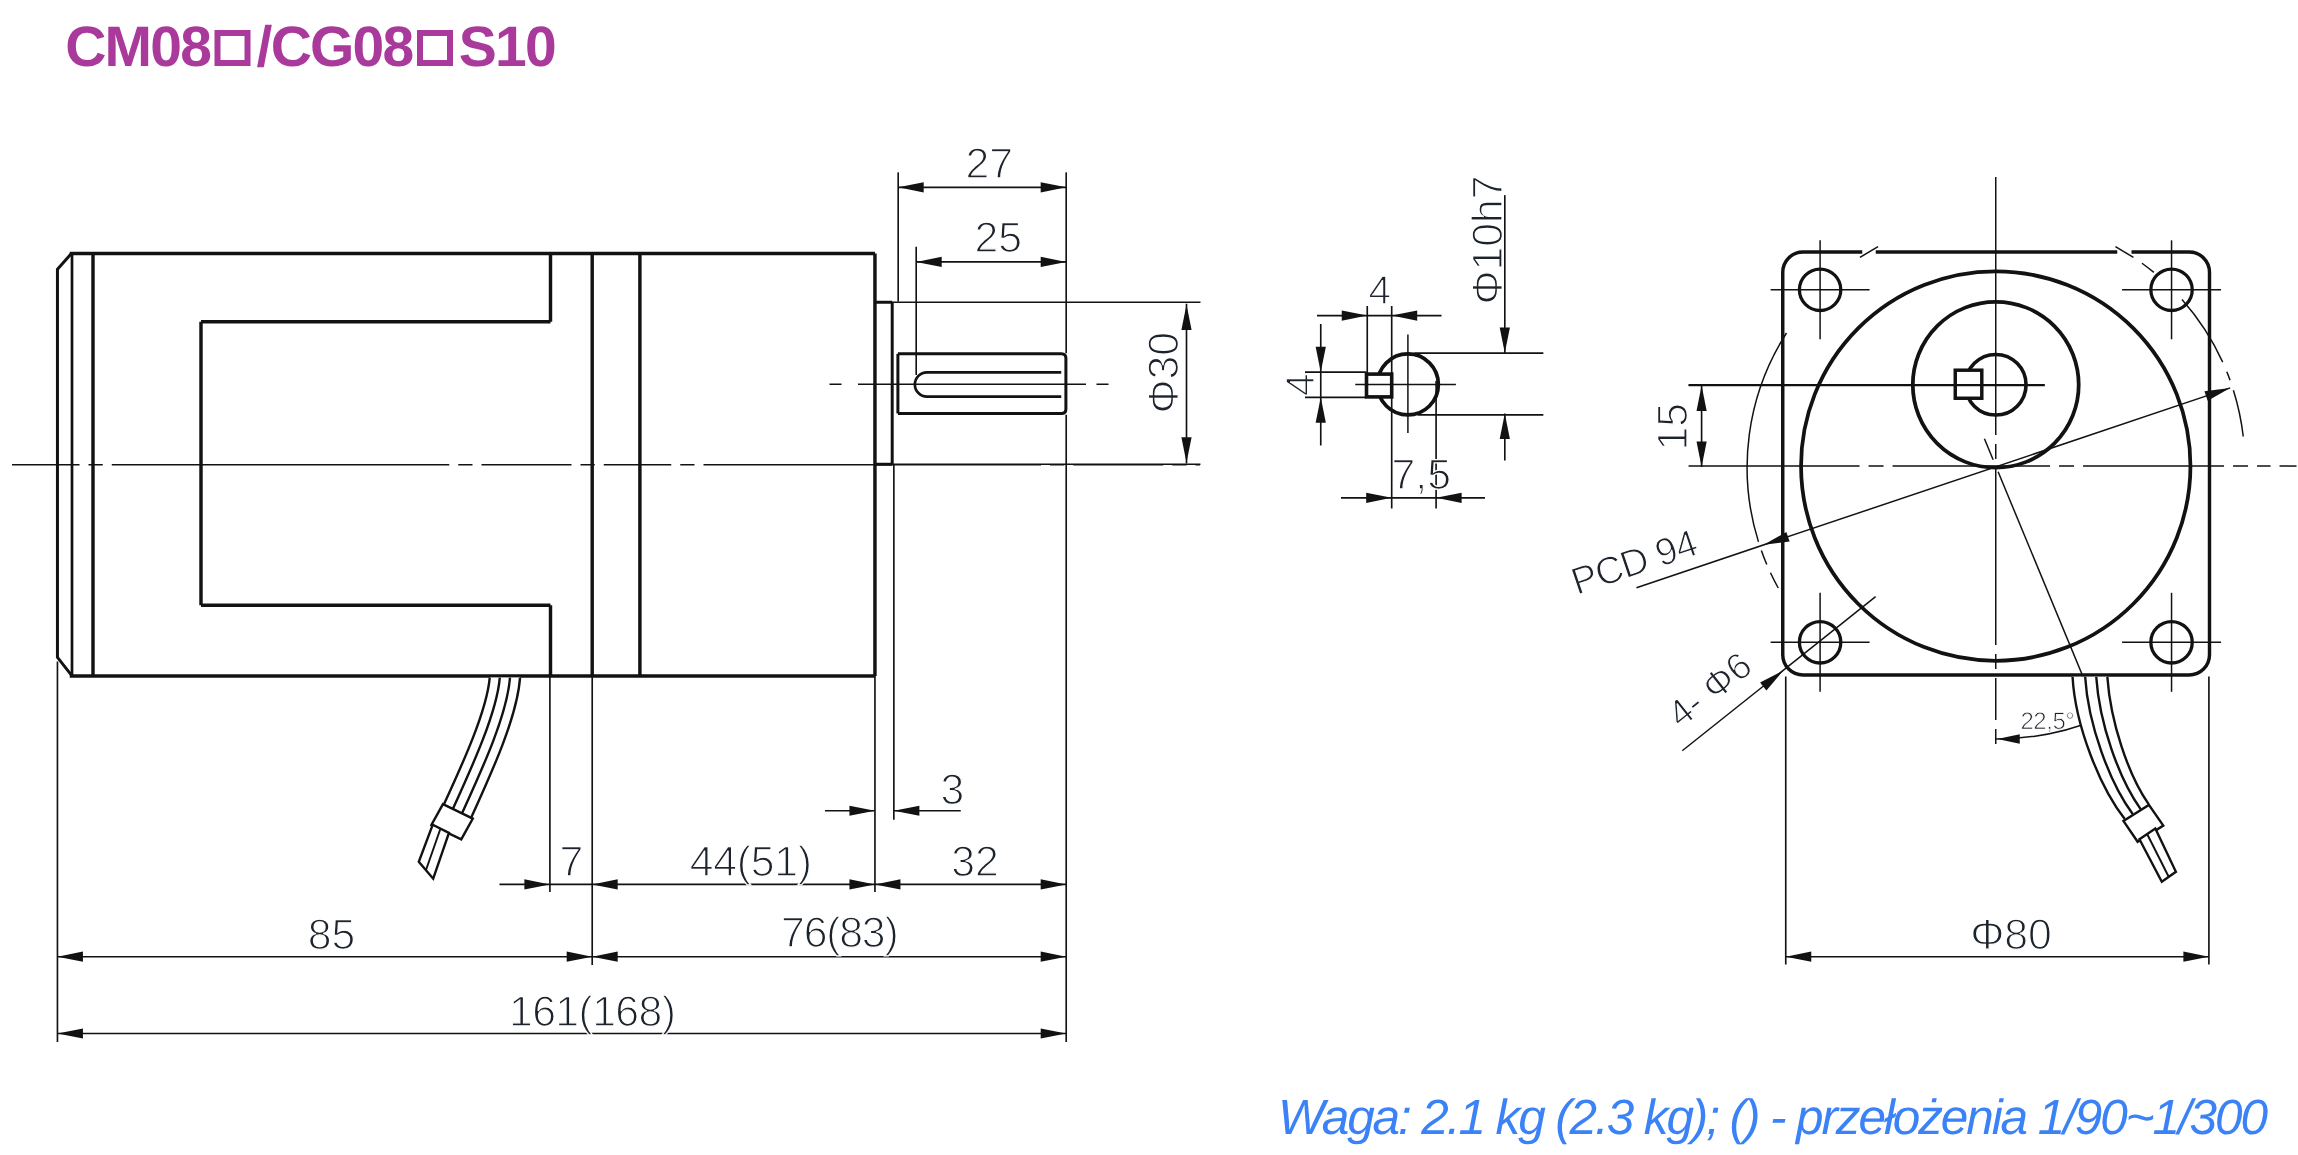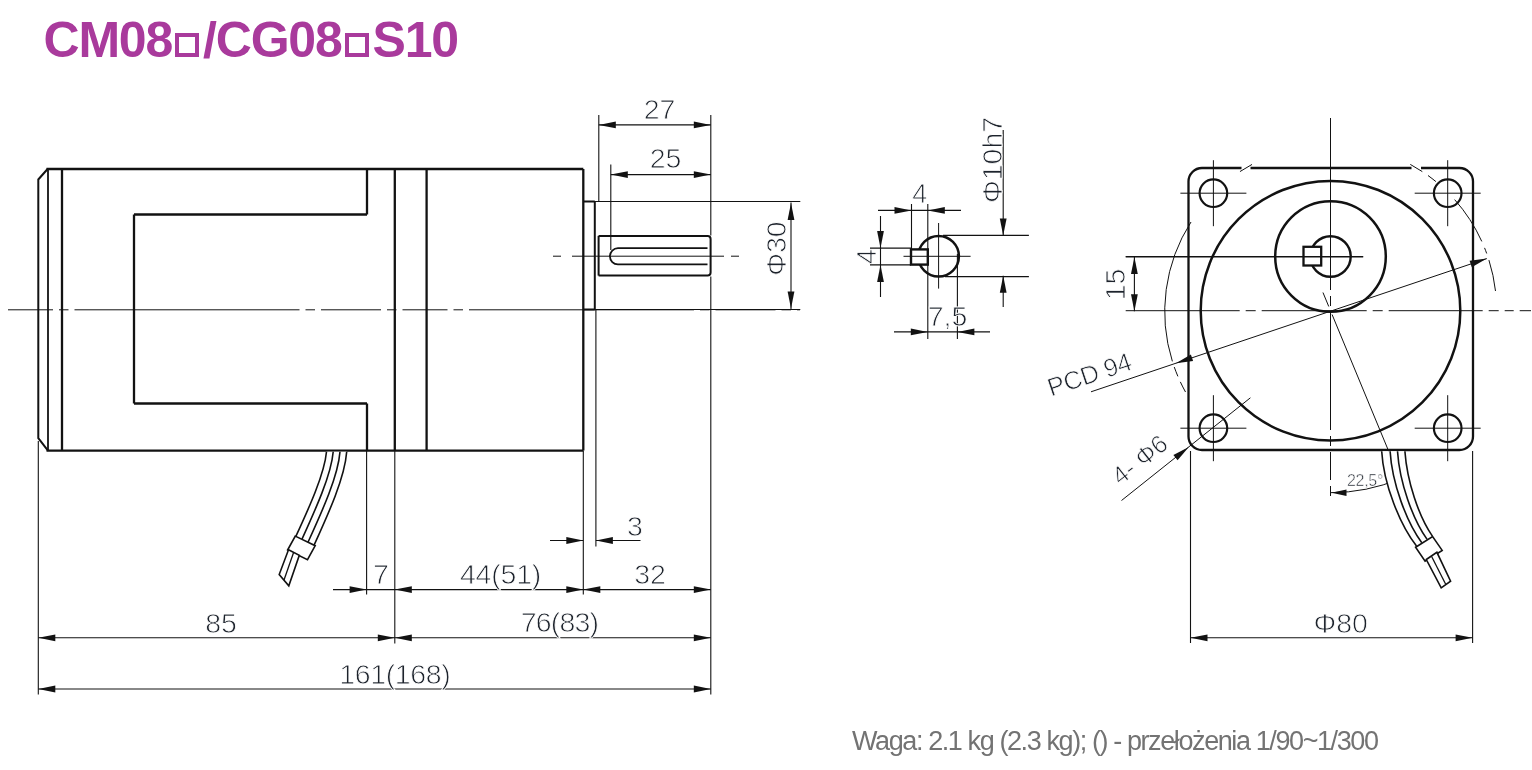--- a/index.html
+++ b/index.html
@@ -1,18 +1,18 @@
 <!DOCTYPE html>
 <html><head><meta charset="utf-8">
 <style>
 html,body{margin:0;padding:0;background:#ffffff;width:1532px;height:770px;overflow:hidden}
 #page{position:relative;width:1532px;height:770px;font-family:"Liberation Sans",sans-serif}
-#title{position:absolute;left:43.5px;top:11px;font-size:50px;font-weight:bold;color:#a93a9c;letter-spacing:-1.2px;white-space:nowrap}
+#title{position:absolute;left:43.5px;top:11px;font-size:38px;font-weight:bold;color:#a93a9c;letter-spacing:-1.2px;white-space:nowrap}
 .sq{display:inline-block;width:16px;height:16.5px;border:4px solid #a93a9c;margin:0 4px 0 3px}
-#waga{position:absolute;left:852px;top:726px;font-size:27px;color:#737373;letter-spacing:-1.4px;white-space:nowrap}
+#waga{position:absolute;left:852px;top:726px;font-size:33px;font-style:italic;color:#3b82f6;letter-spacing:-1.4px;white-space:nowrap}
 </style></head>
 <body>
 <div id="page">
 <svg width="1532" height="770" viewBox="0 0 1532 770" style="position:absolute;left:0;top:0">
 <path d="M 47.6 169.0 L 38.3 179.5 L 38.3 438.2 L 48.0 450.6" fill="none" stroke="#121212" stroke-width="2.0" stroke-linejoin="miter"></path>
 <line x1="48" y1="169.0" x2="48" y2="450.6" stroke="#121212" stroke-width="1.8" stroke-linecap="butt"></line>
 <line x1="62" y1="169.0" x2="62" y2="450.6" stroke="#121212" stroke-width="2.3" stroke-linecap="butt"></line>
 <line x1="46.5" y1="169.0" x2="583.3" y2="169.0" stroke="#121212" stroke-width="2.3" stroke-linecap="butt"></line>
 <line x1="46.5" y1="450.6" x2="583.3" y2="450.6" stroke="#121212" stroke-width="2.3" stroke-linecap="butt"></line>
 <line x1="583.3" y1="169.0" x2="583.3" y2="450.6" stroke="#121212" stroke-width="2.3" stroke-linecap="butt"></line>

